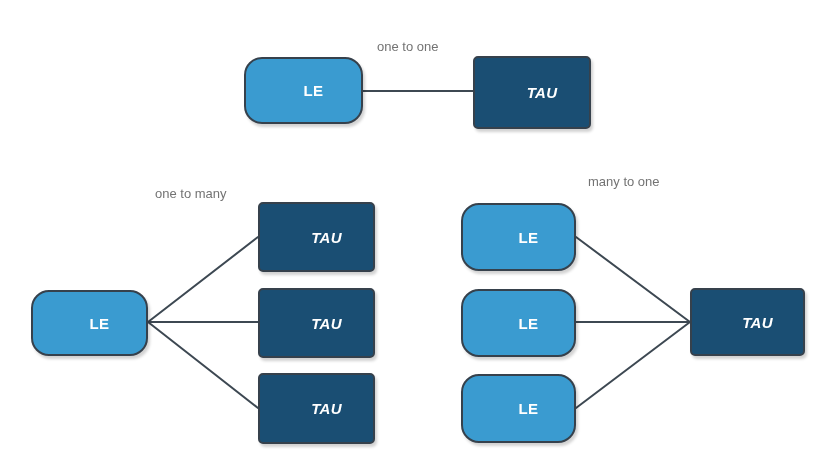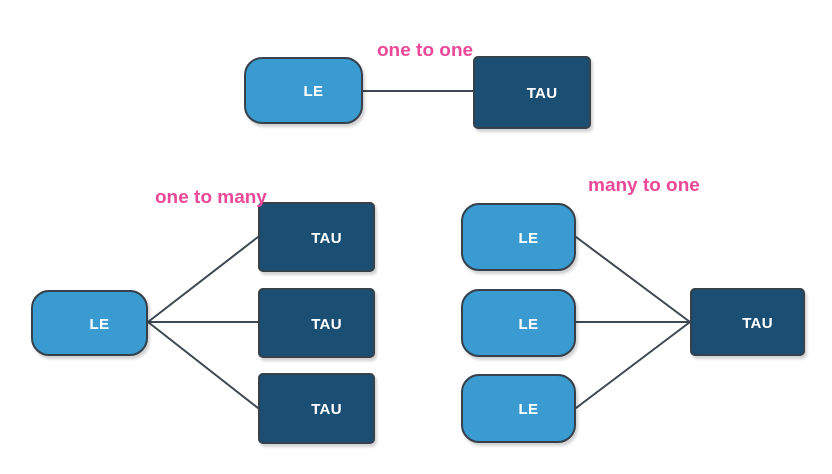--- a/index.html
+++ b/index.html
@@ -39,30 +39,31 @@
     box-shadow: 2px 3px 3px rgba(0,0,0,0.18);
     z-index: 2;
   }
   .node.le {
     background: #3a9bd0;
     border-radius: 18px;
   }
   .node.tau {
     background: #1a4e73;
     border-radius: 5px;
+    font-style: italic;
   }
   .node-label {
     pointer-events: none;
     padding-left: 20px;
   }
   .edge-label {
     position: absolute;
-    font-size: 19px;
-    font-weight: bold;
-    color: #ec4899;
+    font-size: 13px;
+    font-weight: normal;
+    color: #737373;
     white-space: nowrap;
     z-index: 3;
   }
 </style>
 </head>
 <body>
 
 <div id="canvas">
   <svg id="edges" width="832" height="474" viewBox="0 0 832 474" xmlns="http://www.w3.org/2000/svg">
       <line x1="363" y1="91" x2="473" y2="91" stroke="#3d4852" stroke-width="2" stroke-linecap="round"></line>

